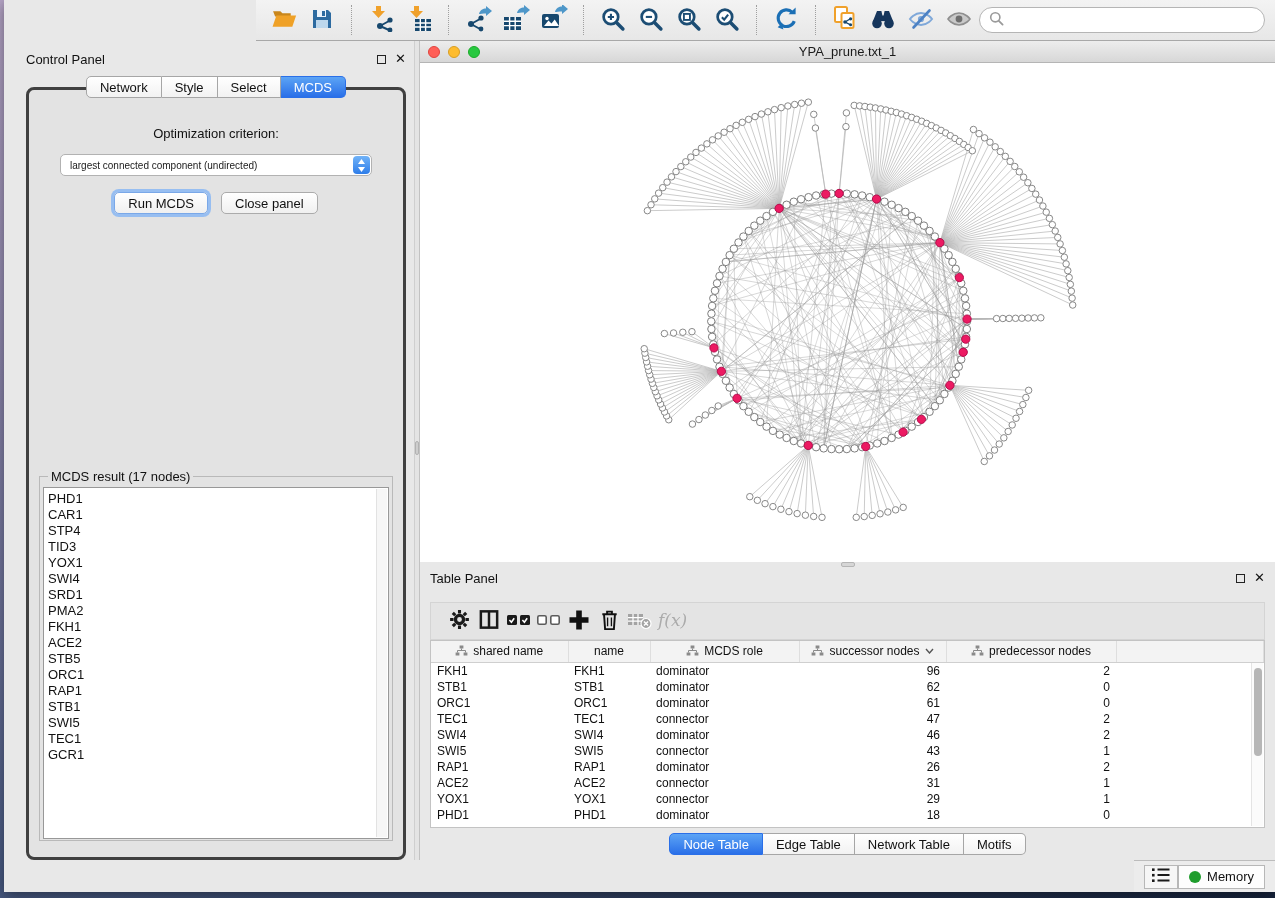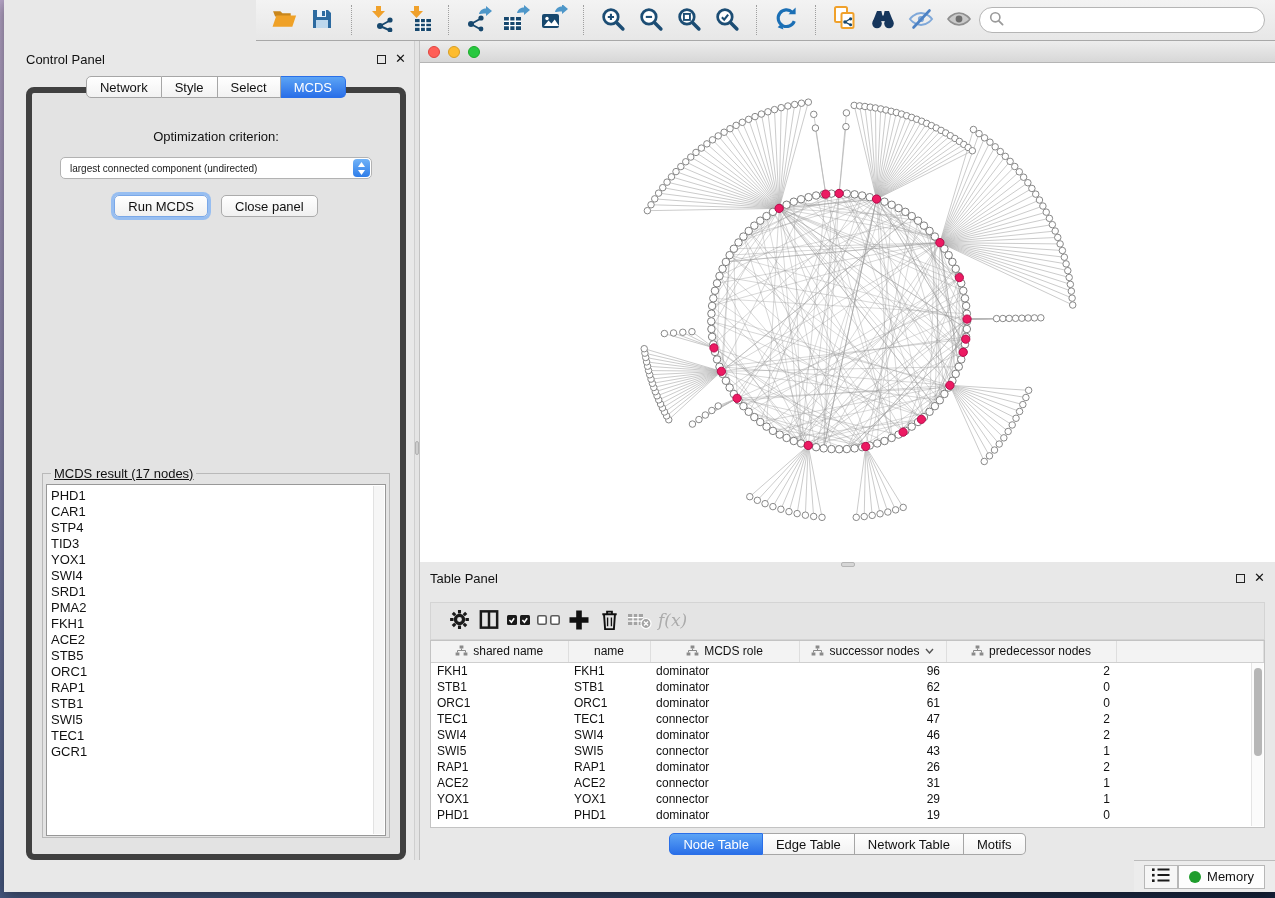--- a/index.html
+++ b/index.html
@@ -28,33 +28,33 @@
   .ptitle { font-size:13px; color:#111; }
   .winbtns { margin-left:auto; display:flex; align-items:center; gap:9px; }
   .floatbox { width:9px; height:9px; border:1.5px solid #222; display:inline-block; }
   .closex { font-size:13px; font-weight:bold; color:#111; line-height:10px; }
   .cptabs { display:flex; justify-content:center; margin-top:7px; position:relative; z-index:2; }
   .tab { height:22px; padding:0 13px; display:flex; align-items:center; font-size:13px;
     background:linear-gradient(#ffffff,#f2f2f2); border:1px solid #a6a6a6; border-left:none; color:#111; }
   .tab:first-child { border-left:1px solid #a6a6a6; border-radius:5px 0 0 5px; }
   .tab:last-child { border-radius:0 5px 5px 0; }
   .tab.active { background:linear-gradient(#5ca4f5,#2a6fe8); border-color:#2a6fe8; color:#fff; }
-  .cpbody { margin-top:-11px; flex:1; border:6px solid #404040; border-radius:8px; background:#e3e3e3;
+  .cpbody { margin-top:-11px; flex:1; border:3px solid #404040; border-radius:8px; background:#e3e3e3;
     display:flex; flex-direction:column; align-items:center; padding:36px 6px 8px; min-height:0; }
   .optlabel { font-size:13px; color:#111; }
   .macselect { margin-top:13px; width:312px; height:22px; background:#fff; border:1px solid #b2b2b2; border-radius:5px;
     display:flex; align-items:center; padding-left:9px; font-size:10px; position:relative; }
   .stepper { position:absolute; right:1px; top:1px; width:17px; height:18px; border-radius:4px;
     background:linear-gradient(#71b3f8,#2e7de9); display:flex; flex-direction:column; align-items:center; justify-content:center; gap:1px; }
   .btnrow { margin-top:16px; display:flex; gap:13px; }
   .macbtn { height:22px; padding:0 13px; font-size:13px; color:#111; background:linear-gradient(#ffffff,#f0f0f0);
     border:1px solid #ababab; border-radius:5px; }
   .macbtn.focus { box-shadow:0 0 0 3px rgba(100,165,250,.6); border-color:#7aa8e8; }
   fieldset.result { margin:auto 4px 8px; align-self:stretch; height:372px; border:1px solid #b9b9b9; padding:3px; }
-  fieldset.result legend { font-size:13px; padding:0 3px; margin-left:5px; color:#111;text-decoration:underline; }
+  fieldset.result legend { font-size:13px; padding:0 3px; margin-left:5px; color:#111; }
   .listbox { position:relative; height:352px; background:#fff; border:1px solid #989898; overflow:hidden; padding:3px 14px 0 4px; }
   .listbox .li { font-size:13px; line-height:16px; color:#111; }
   .vtrack { position:absolute; top:1px; right:1px; bottom:1px; width:11px; background:#f6f6f6; border-left:1px solid #e2e2e2; }
 
   
   .vsplit { width:6px; flex:0 0 6px; background:#e4e4e4; border-left:1px solid #cfcfcf; border-right:1px solid #c2c2c2; position:relative; }
   .vgrip { position:absolute; top:400px; left:0; width:4px; height:14px; background:#cdcdcd; border:1px solid #b2b2b2; border-radius:2px; }
 
   
   .right { flex:1; display:flex; flex-direction:column; min-width:0; background:#e8e8e8; }
@@ -311,20 +311,21 @@
 
     <section class="right">
 
       <div class="netview">
         <div class="nettitle">
           <span class="lights">
             <span class="light red"></span>
             <span class="light yellow"></span>
             <span class="light green"></span>
           </span>
+          <span class="ntext">YPA_prune.txt_1</span>
         </div>
         <div class="canvas">
           <svg width="100%" height="100%" viewBox="0 0 869 498" preserveAspectRatio="xMidYMid meet">
                 <line x1="365.0" y1="143.2" x2="394.9" y2="131.8" stroke="#9a9a9a" stroke-width="0.8" stroke-opacity="0.5"></line>
                 <line x1="365.0" y1="143.2" x2="544.5" y2="311.4" stroke="#9a9a9a" stroke-width="0.8" stroke-opacity="0.5"></line>
                 <line x1="365.0" y1="143.2" x2="523.3" y2="344.2" stroke="#9a9a9a" stroke-width="0.8" stroke-opacity="0.5"></line>
                 <line x1="365.0" y1="143.2" x2="555.8" y2="265.8" stroke="#9a9a9a" stroke-width="0.8" stroke-opacity="0.5"></line>
                 <line x1="365.0" y1="143.2" x2="352.2" y2="365.0" stroke="#9a9a9a" stroke-width="0.8" stroke-opacity="0.5"></line>
                 <line x1="365.0" y1="143.2" x2="550.1" y2="219.3" stroke="#9a9a9a" stroke-width="0.8" stroke-opacity="0.5"></line>
                 <line x1="365.0" y1="143.2" x2="372.6" y2="139.5" stroke="#9a9a9a" stroke-width="0.8" stroke-opacity="0.5"></line>
@@ -1180,21 +1181,21 @@
                     <td>YOX1</td>
                     <td>connector</td>
                     <td class="num">29</td>
                     <td class="num">1</td>
                     <td></td>
                   </tr>
                   <tr>
                     <td>PHD1</td>
                     <td>PHD1</td>
                     <td>dominator</td>
-                    <td class="num">19</td>
+                    <td class="num">18</td>
                     <td class="num">0</td>
                     <td></td>
                   </tr>
                 </tbody>
           </table>
           <div class="vscroll">
                 <div class="thumb"></div>
               </div>
         </div>
         <div class="tptabs">

